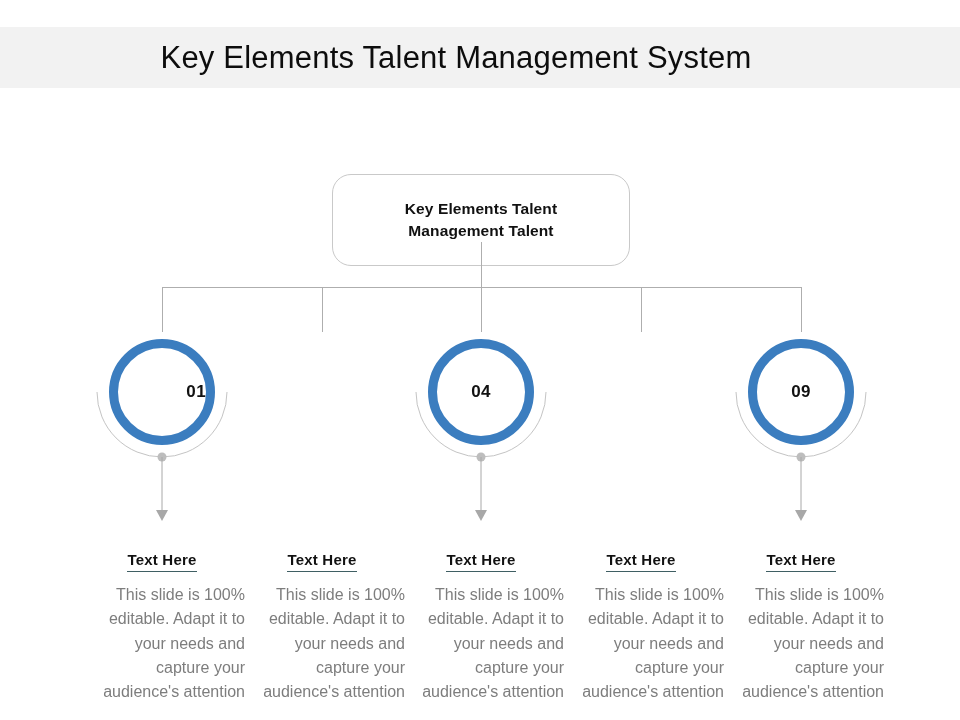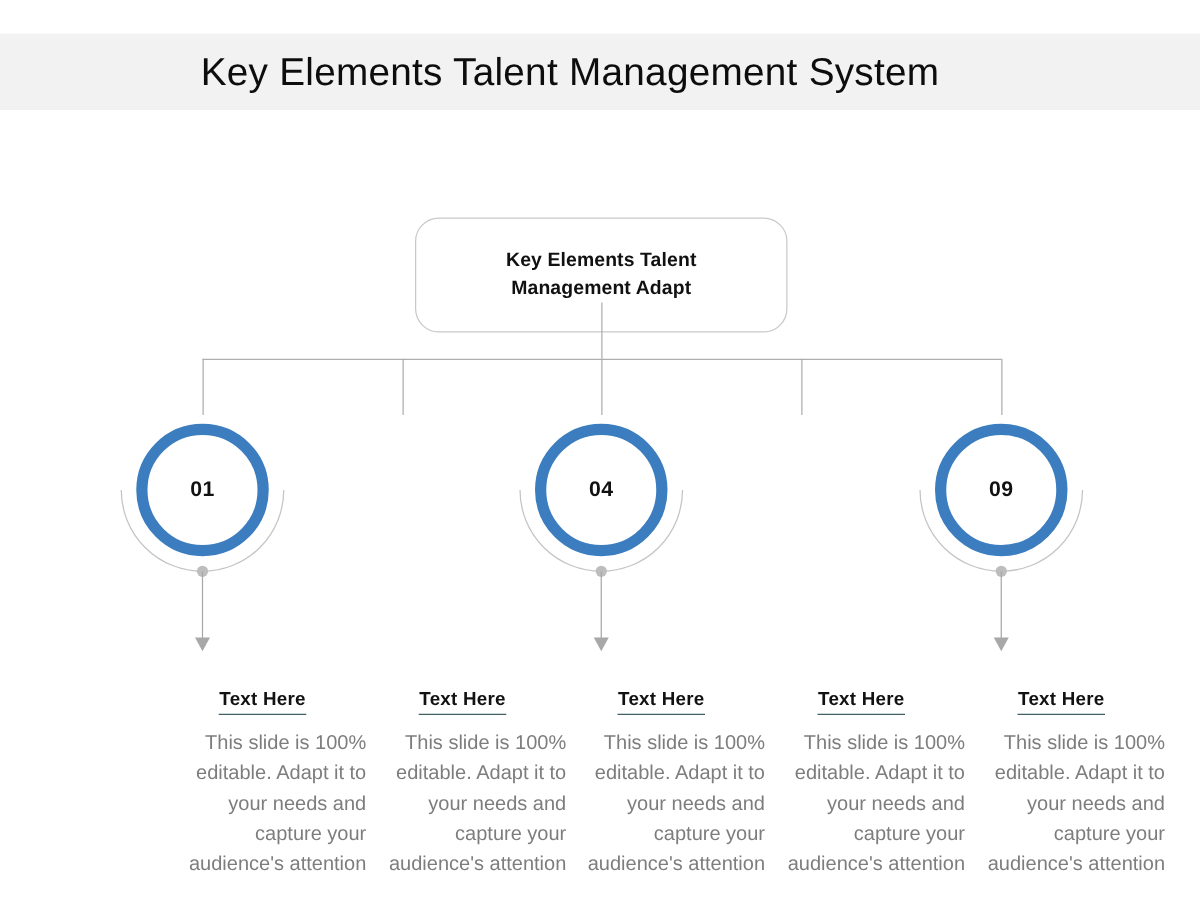--- a/index.html
+++ b/index.html
@@ -116,21 +116,20 @@
     color: #111111;
     letter-spacing: 0.4px;
   }
 
   
   .text-block {
     position: absolute;
     top: 551px;
     width: 178px;
     text-align: center;
-    margin-left: 48px;
   }
   .text-head {
     font-size: 15px;
     font-weight: bold;
     color: #121212;
     letter-spacing: 0.2px;
     display: inline-block;
     padding-bottom: 3px;
     border-bottom: 1.4px solid #3f5f63;
   }
@@ -147,40 +146,40 @@
 <body>
 
 <div id="slide">
 
   <div id="header-band"></div>
   <div id="page-title">Key Elements Talent Management System</div>
 
   <div id="root-node">
     <div id="root-node-label">
       <span>Key Elements Talent</span><br>
-      <span>Management Adapt</span>
+      <span>Management Talent</span>
     </div>
   </div>
 
   <div class="conn conn-v" style="left:481px; top:242px; height:45px;"></div>
   <div class="conn conn-h" style="left:162px; top:287px; width:639px;"></div>
   <div class="conn conn-v" style="left:162px; top:287px; height:45px;"></div>
   <div class="conn conn-v" style="left:322px; top:287px; height:45px;"></div>
   <div class="conn conn-v" style="left:481px; top:287px; height:45px;"></div>
   <div class="conn conn-v" style="left:641px; top:287px; height:45px;"></div>
   <div class="conn conn-v" style="left:801px; top:287px; height:45px;"></div>
 
   <div class="node" style="left:82px;">
     <svg class="arc-svg" viewBox="0 0 160 190">
       <path d="M 15 62 A 65 65 0 0 0 145 62" fill="none" stroke="#c4c4c4" stroke-width="1"></path>
       <circle cx="80" cy="127" r="4.5" fill="#bdbdbd"></circle>
       <line x1="80" y1="127" x2="80" y2="182" stroke="#a8a8a8" stroke-width="1"></line>
       <polygon points="74,180 86,180 80,191" fill="#a8a8a8"></polygon>
     </svg>
-    <div class="ring" style="border-color: rgb(59, 125, 191);">
+    <div class="ring" style="border-color: rgb(59, 125, 191); justify-content: flex-end;">
       <span class="ring-num">01</span>
     </div>
   </div>
 
 
   <div class="node" style="left:401px;">
     <svg class="arc-svg" viewBox="0 0 160 190">
       <path d="M 15 62 A 65 65 0 0 0 145 62" fill="none" stroke="#c4c4c4" stroke-width="1"></path>
       <circle cx="80" cy="127" r="4.5" fill="#bdbdbd"></circle>
       <line x1="80" y1="127" x2="80" y2="182" stroke="#a8a8a8" stroke-width="1"></line>

